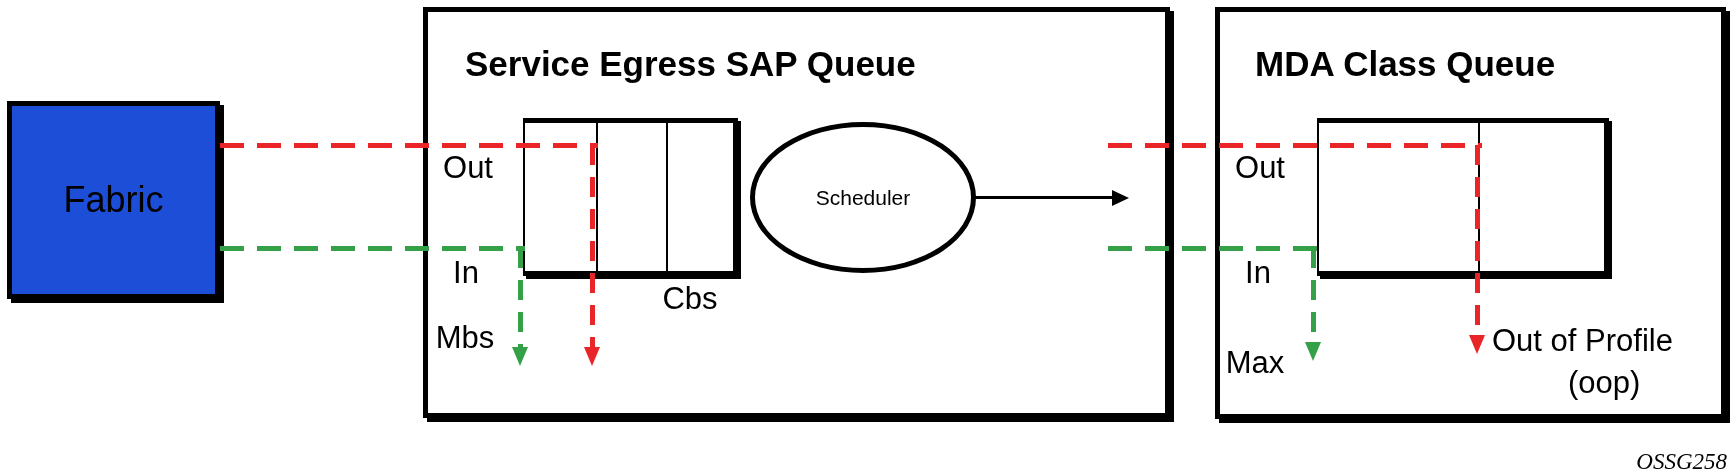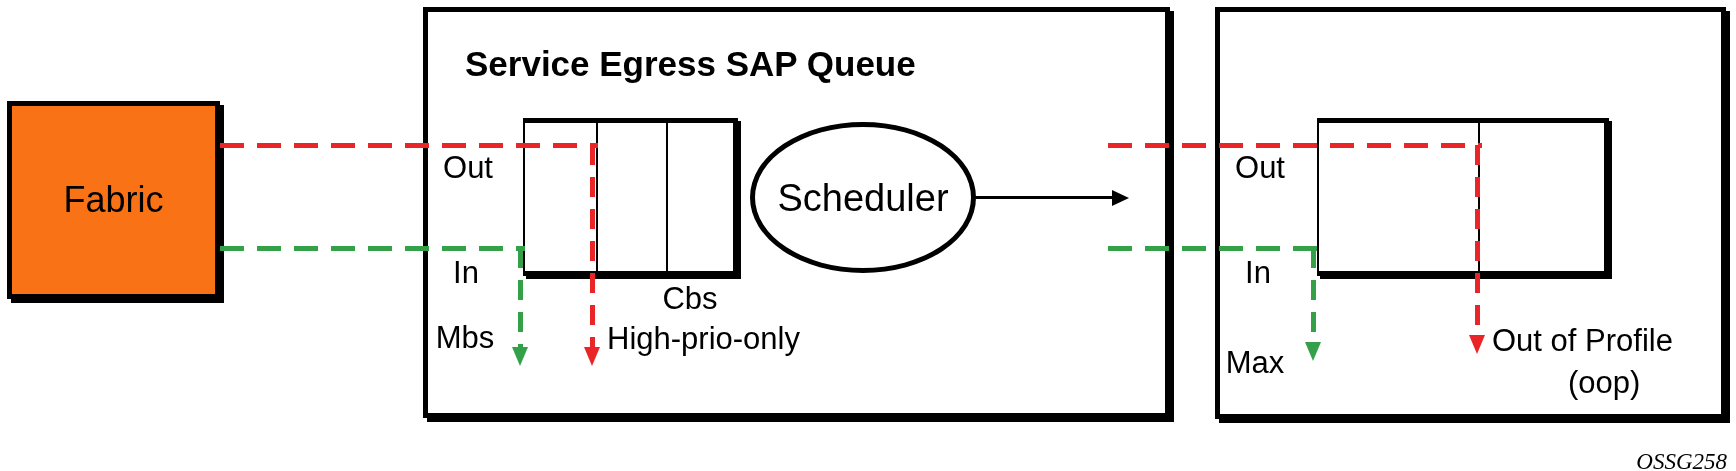--- a/index.html
+++ b/index.html
@@ -78,37 +78,37 @@
     position: absolute;
     box-sizing: border-box;
     border: 5px solid var(--black);
     border-radius: 50%;
     background: #fff;
     display: flex;
     flex-direction: column;
     align-items: center;
     justify-content: center;
     text-align: center;
-    font-size: 38px;
+    font-size: 21px;
     line-height: 38px;
     z-index: 3;
   }
   .hline { position: absolute; background: var(--black); z-index: 2; }
   .arrow-right {
     position: absolute; width: 0; height: 0; z-index: 2;
     border-top: 8px solid transparent;
     border-bottom: 8px solid transparent;
     border-left: 17px solid var(--black);
   }
 
   .fabric-box {
     position: absolute;
     box-sizing: border-box;
     border: 5px solid var(--black);
-    background: #f97316;
+    background: #1d4ed8;
     box-shadow: 4px 4px 0 0 var(--black);
     display: flex; align-items: center; justify-content: center;
     font-size: 36px;
   }
 
   .figure-id {
     position: absolute;
     font-family: "Liberation Serif", serif;
     font-style: italic;
     font-size: 23px;
@@ -133,33 +133,33 @@
     <div class="big-title" style="left:465px; top:26px;">Service Egress SAP Queue</div>
 
     <div class="queue-box" style="left:523px; top:118px; width:215px; height:158px;"></div>
     <div class="divider" style="left:596px; top:123px; height:148px;"></div>
     <div class="divider" style="left:666px; top:123px; height:148px;"></div>
 
     <div class="lbl r" style="left:418px; top:152px;">Out</div>
     <div class="lbl r" style="left:416px; top:257px;">In</div>
     <div class="lbl c" style="left:640px; top:283px;">Cbs</div>
     <div class="lbl r" style="left:415px; top:322px;">Mbs</div>
-    <div class="lbl" style="left:607px; top:323px;">High-prio-only</div>
   </div>
 
   <div class="group">
     <div class="ellipse" style="left:750px; top:122px; width:226px; height:151px;">
       <div>Scheduler</div>
     </div>
     <div class="hline" style="left:973px; top:196px; width:142px; height:3px;"></div>
     <div class="arrow-right" style="left:1112px; top:190px;"></div>
   </div>
 
   <div class="group">
     <div class="big-box" style="left:1215px; top:7px; width:511px; height:412px;"></div>
+    <div class="big-title" style="left:1255px; top:26px;">MDA Class Queue</div>
 
     <div class="queue-box" style="left:1317px; top:118px; width:292px; height:158px;"></div>
     <div class="divider" style="left:1478px; top:123px; height:148px;"></div>
 
     <div class="lbl r" style="left:1210px; top:152px;">Out</div>
     <div class="lbl r" style="left:1208px; top:257px;">In</div>
     <div class="lbl r" style="left:1205px; top:332px;margin-top:15px;">Max</div>
     <div class="lbl" style="left:1492px; top:325px;">Out of Profile</div>
     <div class="lbl" style="left:1568px; top:367px;">(oop)</div>
   </div>

